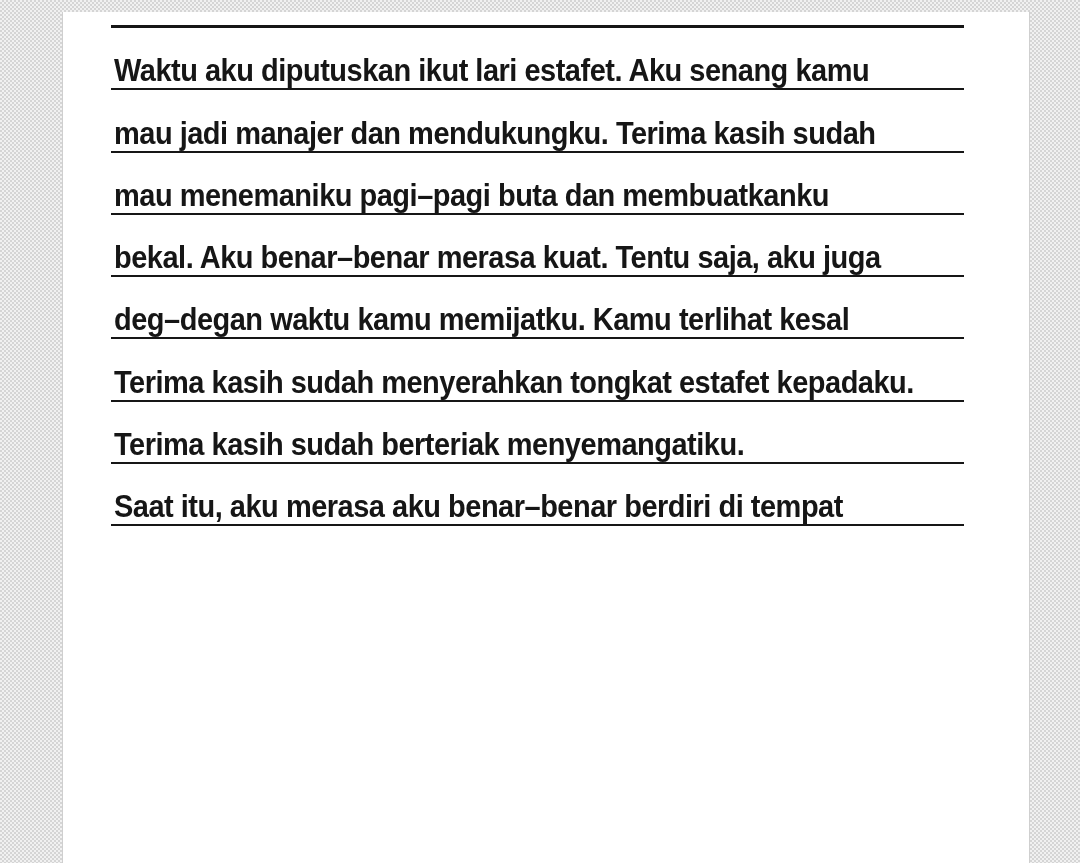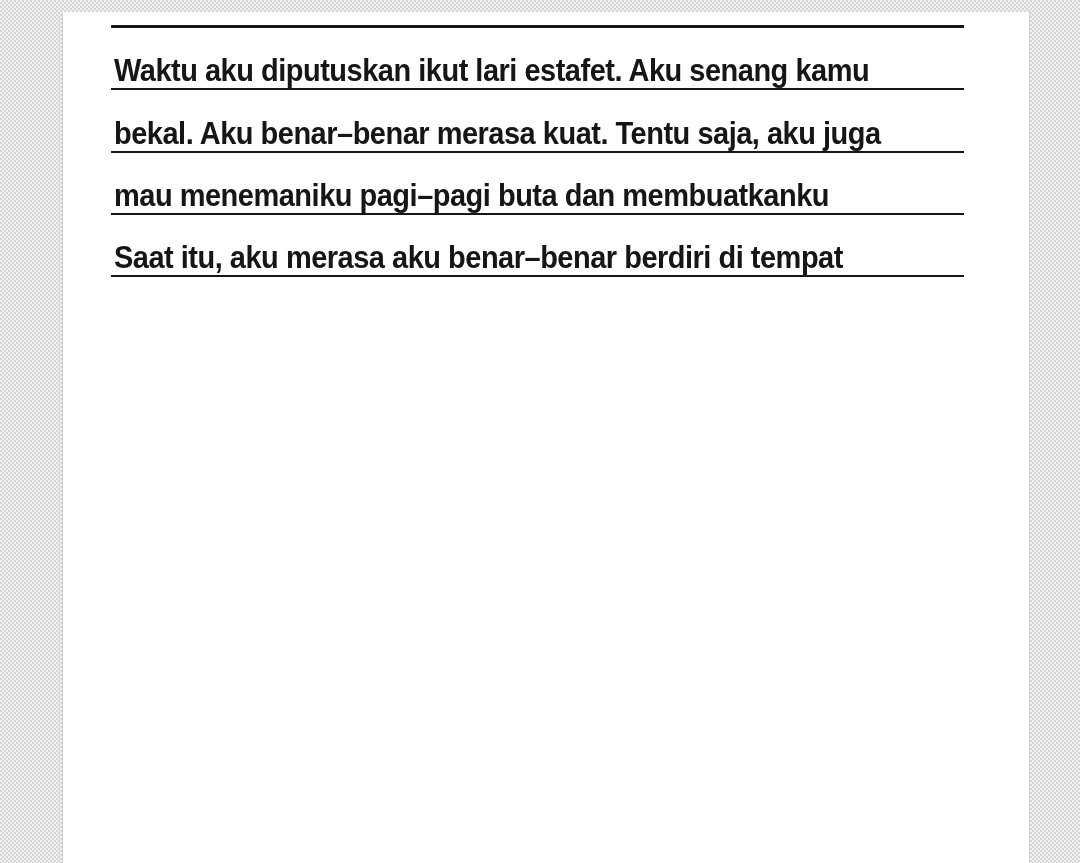--- a/index.html
+++ b/index.html
@@ -67,25 +67,41 @@
 
 <div class="paper">
   <div class="rules">
     <div class="top-rule"></div>
 
     <div class="row">
       <span class="txt">Waktu aku diputuskan ikut lari estafet. Aku senang kamu</span>
       <div class="rule"></div>
     </div>
     <div class="row">
+      <span class="txt">mau jadi manajer dan mendukungku. Terima kasih sudah</span>
+      <div class="rule"></div>
+    </div>
+    <div class="row">
+      <span class="txt">mau menemaniku pagi–pagi buta dan membuatkanku</span>
+      <div class="rule"></div>
+    </div>
+    <div class="row">
       <span class="txt">bekal. Aku benar–benar merasa kuat. Tentu saja, aku juga</span>
       <div class="rule"></div>
     </div>
     <div class="row">
-      <span class="txt">mau menemaniku pagi–pagi buta dan membuatkanku</span>
+      <span class="txt">deg–degan waktu kamu memijatku. Kamu terlihat kesal</span>
+      <div class="rule"></div>
+    </div>
+    <div class="row">
+      <span class="txt">Terima kasih sudah menyerahkan tongkat estafet kepadaku.</span>
+      <div class="rule"></div>
+    </div>
+    <div class="row">
+      <span class="txt">Terima kasih sudah berteriak menyemangatiku.</span>
       <div class="rule"></div>
     </div>
     <div class="row">
       <span class="txt">Saat itu, aku merasa aku benar–benar berdiri di tempat</span>
       <div class="rule"></div>
     </div>
 
   </div>
 </div>
 

